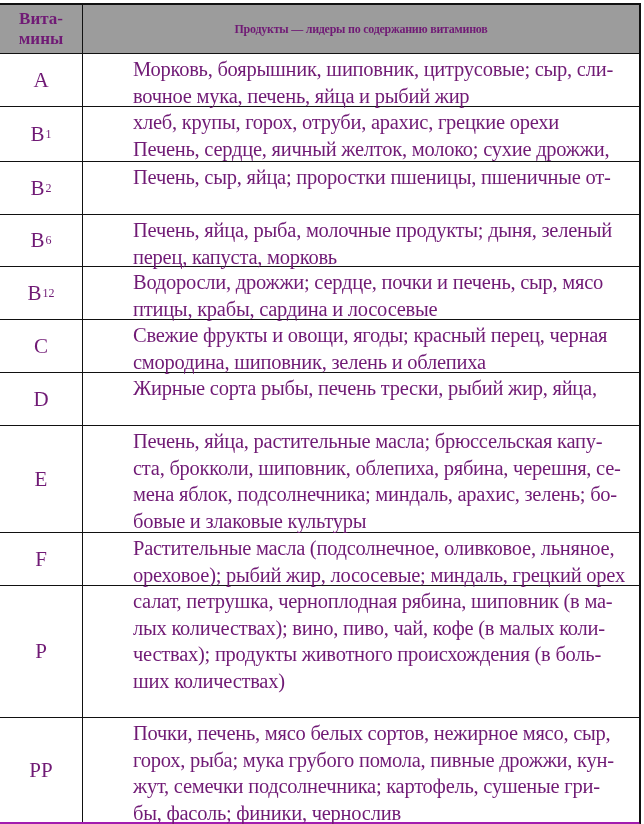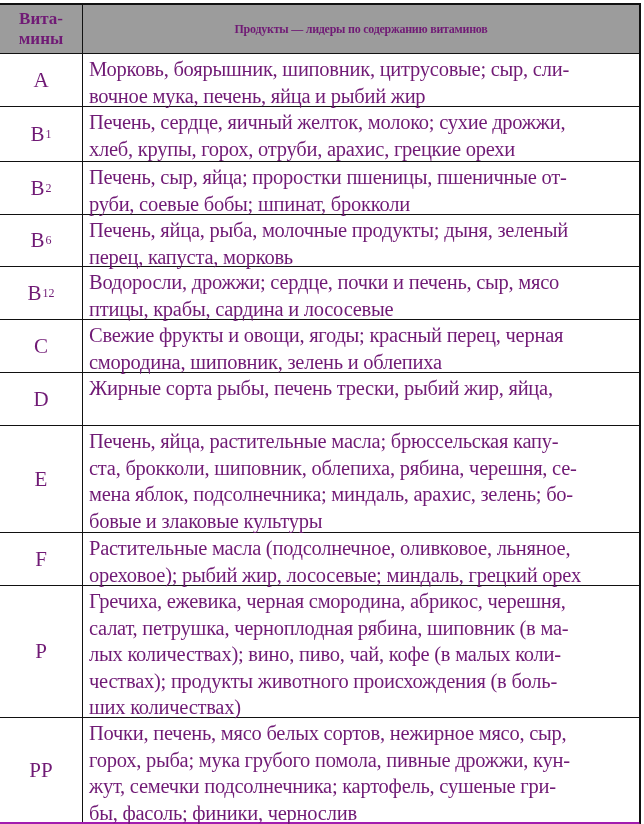--- a/index.html
+++ b/index.html
@@ -20,21 +20,21 @@
     font-size: 21px; text-align: center;
   }
   .cell-prod {
     flex: 1; box-sizing: border-box; padding: 2px 4px 0 6px;
     font-size: 20.5px; line-height: 26.5px; letter-spacing: -0.25px;
   }
   .header { background: #9c9c9c; height: 49px; }
   .header .cell-vit { font-weight: bold; font-size: 17px; line-height: 20px; flex-direction: column; }
   .header .cell-prod { font-weight: bold; font-size: 12px; display: flex; align-items: center; justify-content: center; padding: 0; }
   .sub { font-size: 12px; vertical-align: -6px; margin-left: 1px; }
-  .line { display: block; white-space: nowrap; }
+  .line { display: block; white-space: nowrap; margin-left: 44px; }
 </style>
 </head>
 <body>
 
 <div class="table">
   <div class="row header" style="background: rgb(156, 156, 156);">
     <div class="cell-vit">
       <span>Вита-</span>
       <span>мины</span>
     </div>
@@ -49,32 +49,31 @@
           <span class="line">Морковь, боярышник, шиповник, цитрусовые; сыр, сли-</span>
           <span class="line">вочное мука, печень, яйца и рыбий жир</span>
         </div>
       </div>
       <div class="row" style="height: 55px;">
         <div class="cell-vit">
           <span>B</span>
           <span class="sub">1</span>
         </div>
         <div class="cell-prod">
+          <span class="line">хлеб, крупы, горох, отруби, арахис, грецкие орехи</span>
           <span class="line">Печень, сердце, яичный желток, молоко; сухие дрожжи,</span>
-          <span class="line">хлеб, крупы, горох, отруби, арахис, грецкие орехи</span>
         </div>
       </div>
       <div class="row" style="height: 53px;">
         <div class="cell-vit">
           <span>B</span>
           <span class="sub">2</span>
         </div>
         <div class="cell-prod">
           <span class="line">Печень, сыр, яйца; проростки пшеницы, пшеничные от-</span>
-          <span class="line">руби, соевые бобы; шпинат, брокколи</span>
         </div>
       </div>
       <div class="row" style="height: 52px;">
         <div class="cell-vit">
           <span>B</span>
           <span class="sub">6</span>
         </div>
         <div class="cell-prod">
           <span class="line">Печень, яйца, рыба, молочные продукты; дыня, зеленый</span>
           <span class="line">перец, капуста, морковь</span>
@@ -125,21 +124,20 @@
         <div class="cell-prod">
           <span class="line">Растительные масла (подсолнечное, оливковое, льняное,</span>
           <span class="line">ореховое); рыбий жир, лососевые; миндаль, грецкий орех</span>
         </div>
       </div>
       <div class="row" style="height: 132px;">
         <div class="cell-vit">
           <span>P</span>
         </div>
         <div class="cell-prod">
-          <span class="line">Гречиха, ежевика, черная смородина, абрикос, черешня,</span>
           <span class="line">салат, петрушка, черноплодная рябина, шиповник (в ма-</span>
           <span class="line">лых количествах); вино, пиво, чай, кофе (в малых коли-</span>
           <span class="line">чествах); продукты животного происхождения (в боль-</span>
           <span class="line">ших количествах)</span>
         </div>
       </div>
       <div class="row" style="height: 104px;">
         <div class="cell-vit">
           <span>PP</span>
         </div>

